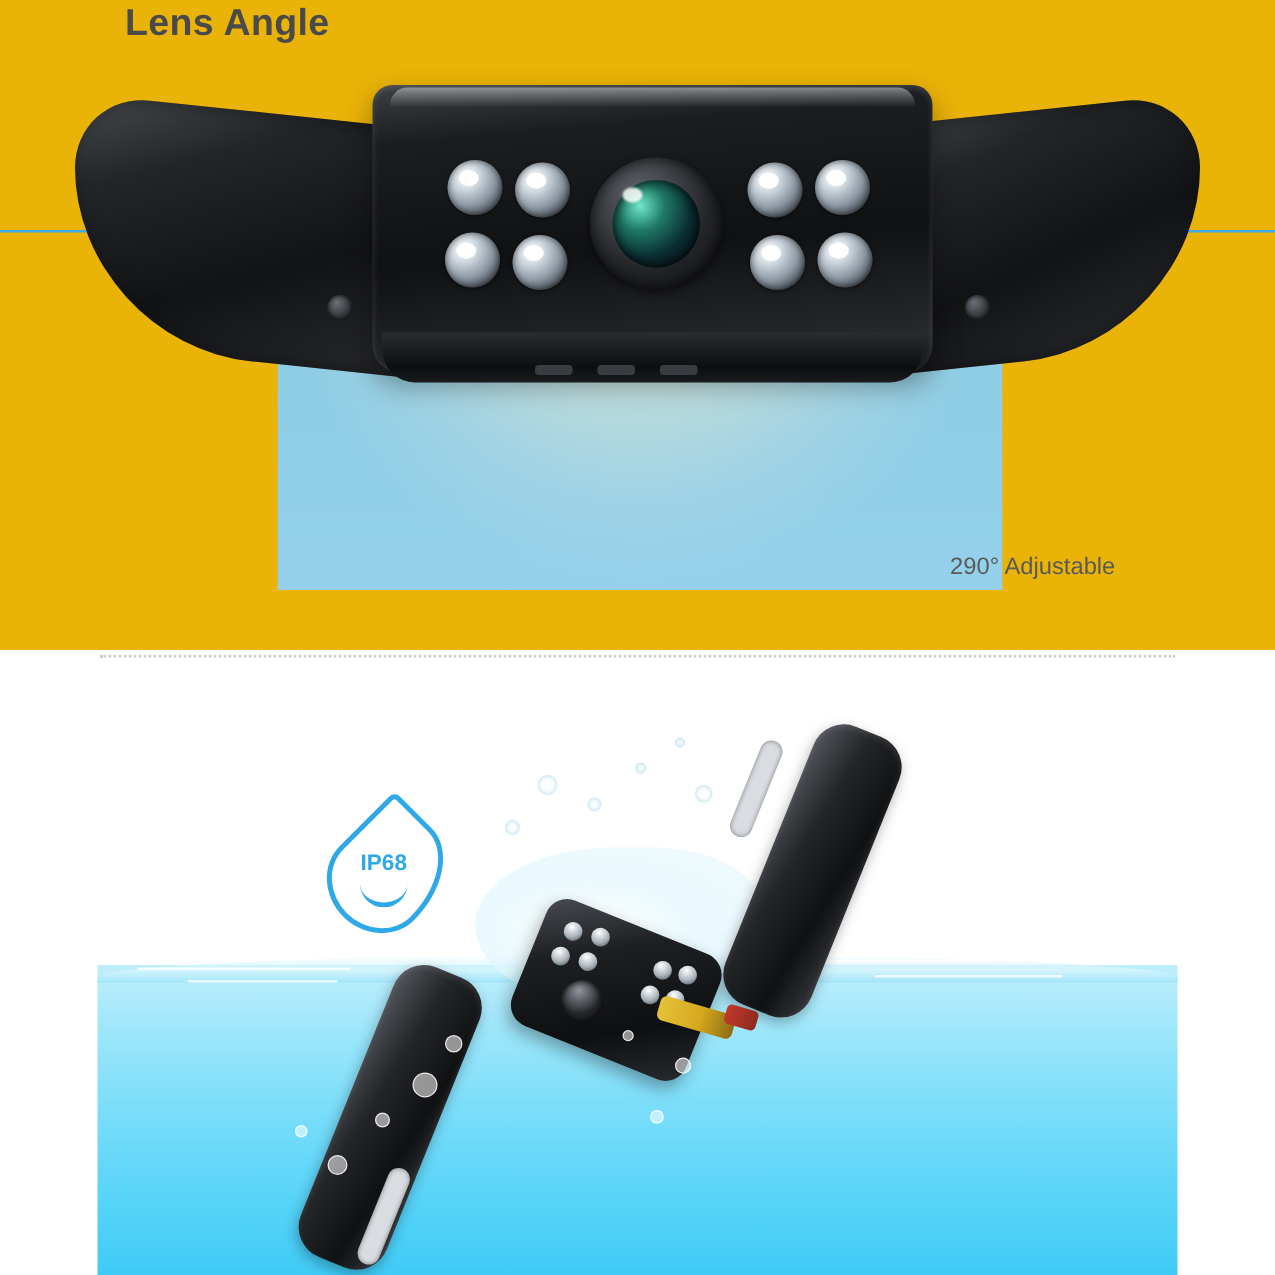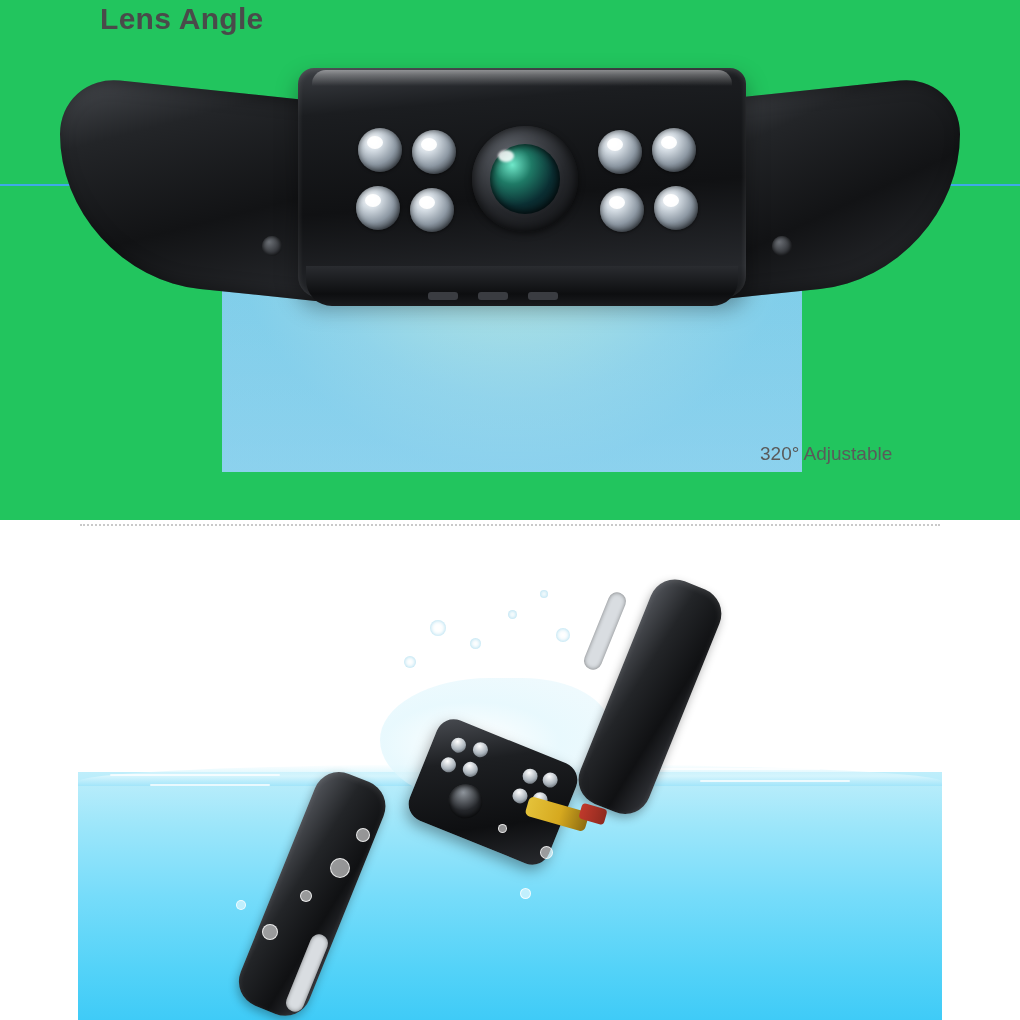--- a/index.html
+++ b/index.html
@@ -14,21 +14,21 @@
     overflow: hidden;
     position: relative;
   }
 
   
   #lens-section {
     position: absolute;
     left: 0; top: 0;
     width: 1020px;
     height: 520px;
-    background: #22c55e;
+    background: #eab308;
     overflow: hidden;
   }
   .section-title {
     position: absolute;
     font-size: 30px;
     font-weight: bold;
     color: #4a4a4a;
     letter-spacing: 0.3px;
     white-space: nowrap;
   }
@@ -415,21 +415,21 @@
 
     <div id="lens-housing">
       <div id="lens-glass"></div>
       <div id="lens-glint"></div>
     </div>
 
     <div class="screw" style="left:202px; top:168px;"></div>
     <div class="screw" style="left:712px; top:168px;"></div>
   </div>
 
-  <div id="lens-caption">320° Adjustable</div>
+  <div id="lens-caption">290° Adjustable</div>
 </div>
 
 <div id="divider"></div>
 
 <div id="water-section">
 
 
   <div id="water-body"></div>
   <div id="water-surface"></div>
 
@@ -440,20 +440,25 @@
 
   <div id="splash-mass"></div>
   <div class="splash-drop" style="left:430px; top:92px;  width:16px; height:16px;"></div>
   <div class="splash-drop" style="left:470px; top:110px; width:11px; height:11px;"></div>
   <div class="splash-drop" style="left:508px; top:82px;  width:9px;  height:9px;"></div>
   <div class="splash-drop" style="left:556px; top:100px; width:14px; height:14px;"></div>
   <div class="splash-drop" style="left:586px; top:126px; width:10px; height:10px;"></div>
   <div class="splash-drop" style="left:404px; top:128px; width:12px; height:12px;"></div>
   <div class="splash-drop" style="left:540px; top:62px;  width:8px;  height:8px;"></div>
 
+  <div id="ip68-badge">
+    <div id="ip68-drop-shape"></div>
+    <div id="ip68-text">IP68</div>
+    <div id="ip68-smile"></div>
+  </div>
 
   <div id="water-camera">
     <div class="wcam-arm" id="wcam-arm-top"></div>
     <div class="wcam-arm" id="wcam-arm-bottom"></div>
     <div class="wcam-slot" id="wcam-slot-top"></div>
     <div class="wcam-slot" id="wcam-slot-bottom"></div>
 
     <div id="wcam-head">
       <div class="wled" style="left:18px; top:16px;"></div>
       <div class="wled" style="left:40px; top:12px;"></div>

